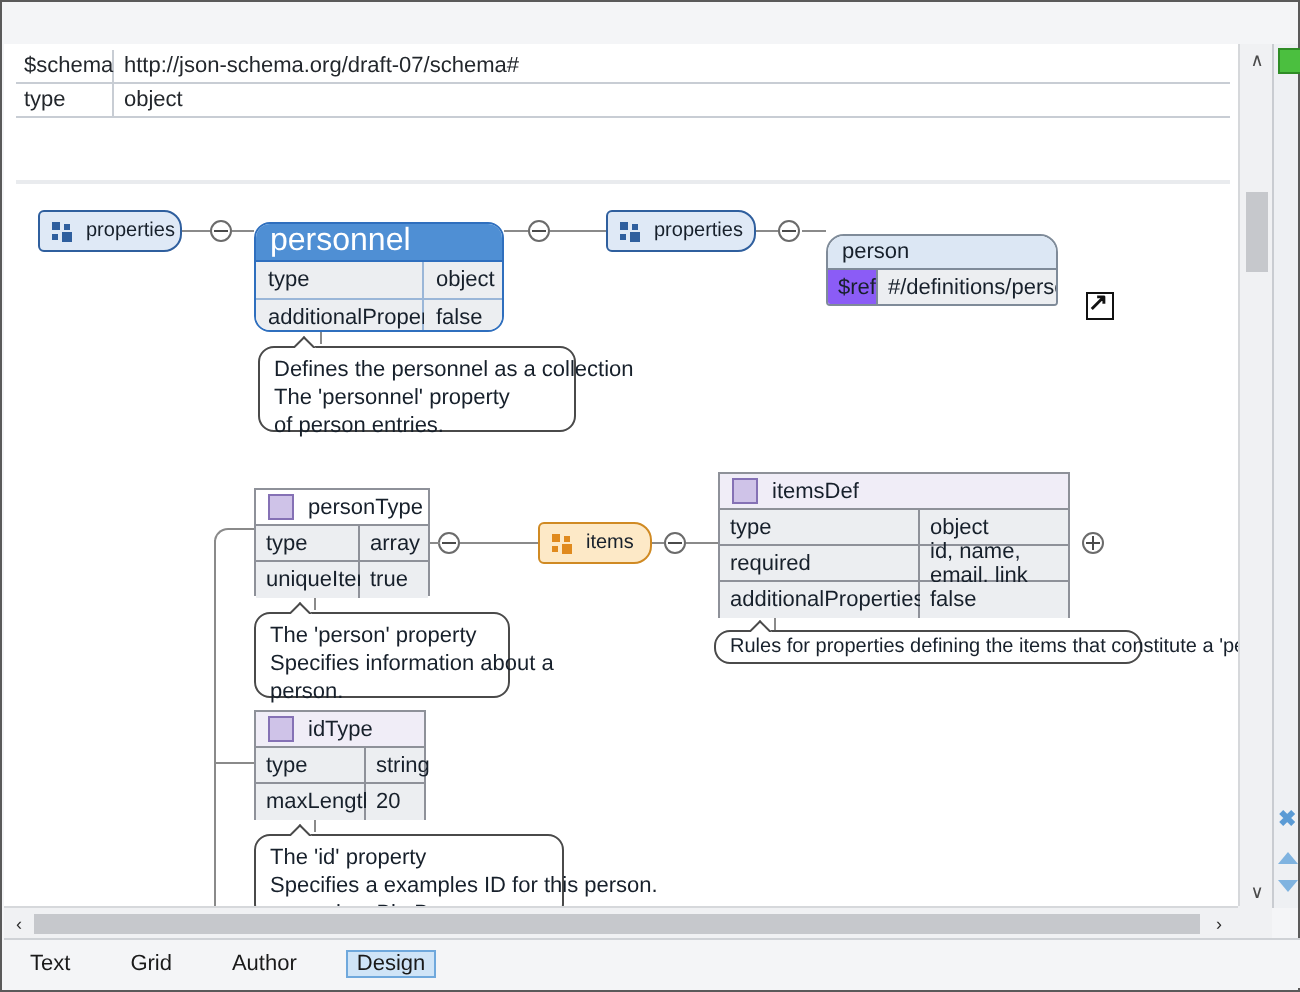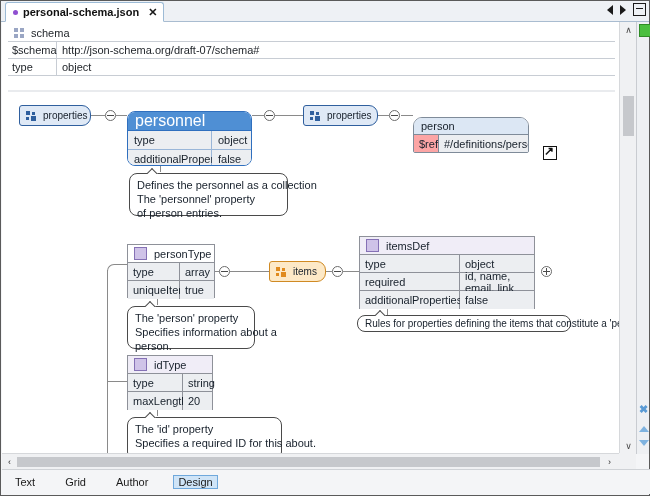--- a/index.html
+++ b/index.html
@@ -74,21 +74,21 @@
                    box-sizing:border-box;border-bottom:1px solid #2f6fbe;font-size:16px;}
   .bluenode .trow{height:18px;display:flex;box-sizing:border-box;border-top:1px solid #9ab6d8;}
   .bluenode .tk{display:flex;align-items:center;padding-left:6px;box-sizing:border-box;border-right:1px solid #9ab6d8;background:#eceef1;color:#17202b;}
   .bluenode .tv{display:flex;align-items:center;padding-left:6px;box-sizing:border-box;background:#eceef1;color:#17202b;}
 
   
   .refnode{border:1px solid #7f8b99;border-radius:9px 9px 2px 2px;background:#ffffff;overflow:hidden;box-sizing:border-box;}
   .refnode .thead{height:17px;background:#dce7f4;color:#17202b;display:flex;align-items:center;padding-left:7px;
                   box-sizing:border-box;border-bottom:1px solid #7f8b99;font-size:11px;}
   .refnode .trow{height:17px;display:flex;box-sizing:border-box;}
-  .refnode .tk{display:flex;align-items:center;padding-left:5px;box-sizing:border-box;border-right:1px solid #7f8b99;background:#fca5a5;color:#17202b;}
+  .refnode .tk{display:flex;align-items:center;padding-left:5px;box-sizing:border-box;border-right:1px solid #7f8b99;background:#8b5cf6;color:#17202b;}
   .refnode .tv{display:flex;align-items:center;padding-left:5px;box-sizing:border-box;background:#eceef1;color:#17202b;}
 
   
   .sqicon{width:11px;height:11px;border:1px solid #8571b5;background:#cfc3e8;margin-right:7px;flex:0 0 auto;}
   .defhead{background:#f0edf7;}
 
   
   .circ{position:absolute;width:11px;height:11px;border:1px solid #6b6b6b;border-radius:50%;background:#ffffff;box-sizing:border-box;cursor:pointer;}
   .circ:before{content:"";position:absolute;left:1px;right:1px;top:4px;height:1px;background:#4a4a4a;}
   .circ.plus:after{content:"";position:absolute;top:1px;bottom:1px;left:4px;width:1px;background:#4a4a4a;}
@@ -135,45 +135,24 @@
   .modebar{position:absolute;left:1px;bottom:1px;width:650px;height:25px;background:#f4f5f7;border-top:1px solid #cfd2d6;box-sizing:border-box;
            display:flex;align-items:center;padding-left:8px;gap:20px;}
   .mode{font-size:11px;color:#1a1a1a;padding:1px 5px;cursor:pointer;}
   .mode.active{background:#cfe4f7;border:1px solid #6fa8dc;padding:0 4px;}
 </style>
 </head>
 <body>
 
 <div class="app">
 
-  <div class="tabbar">
-    <div class="tab">
-      <span class="tab-dot"></span>
-      <span class="tab-title">personal-schema.json</span>
-      <span class="tab-close">✕</span>
-    </div>
-    <div class="tabtools">
-      <span class="tri l"></span>
-      <span class="tri r"></span>
-      <span class="boxbtn"></span>
-    </div>
-  </div>
 
   <div class="canvas">
 
     <div class="rootbox">
-      <div class="rootTitle">
-        <span class="gridicon">
-            <i></i>
-            <i></i>
-            <i></i>
-            <i></i>
-          </span>
-        <span>schema</span>
-      </div>
       <div class="rrow">
         <div class="k">$schema</div>
         <div class="v">http://json-schema.org/draft-07/schema#</div>
       </div>
       <div class="rrow">
         <div class="k">type</div>
         <div class="v">object</div>
       </div>
     </div>
     <div class="rootShadow"></div>
@@ -318,21 +297,21 @@
       <div class="trow">
         <div class="tk" style="width:55px;">maxLength</div>
         <div class="tv" style="width:29px;">20</div>
       </div>
     </div>
 
     <div class="ln lnv" style="left:155px;top:388px;height:6px;"></div>
     <div class="bubble" style="left:125px;top:395px;width:155px;height:43px;">
       <span class="tail"></span>
       <div>The 'id' property</div>
-      <div>Specifies a required ID for this about.</div>
+      <div>Specifies a examples ID for this person.</div>
       <div>examples: Big Boss</div>
     </div>
 
   </div>
 
   <div class="vscroll">
     <div class="vup">∧</div>
     <div class="vthumb"></div>
     <div class="vdown">∨</div>
   </div>

